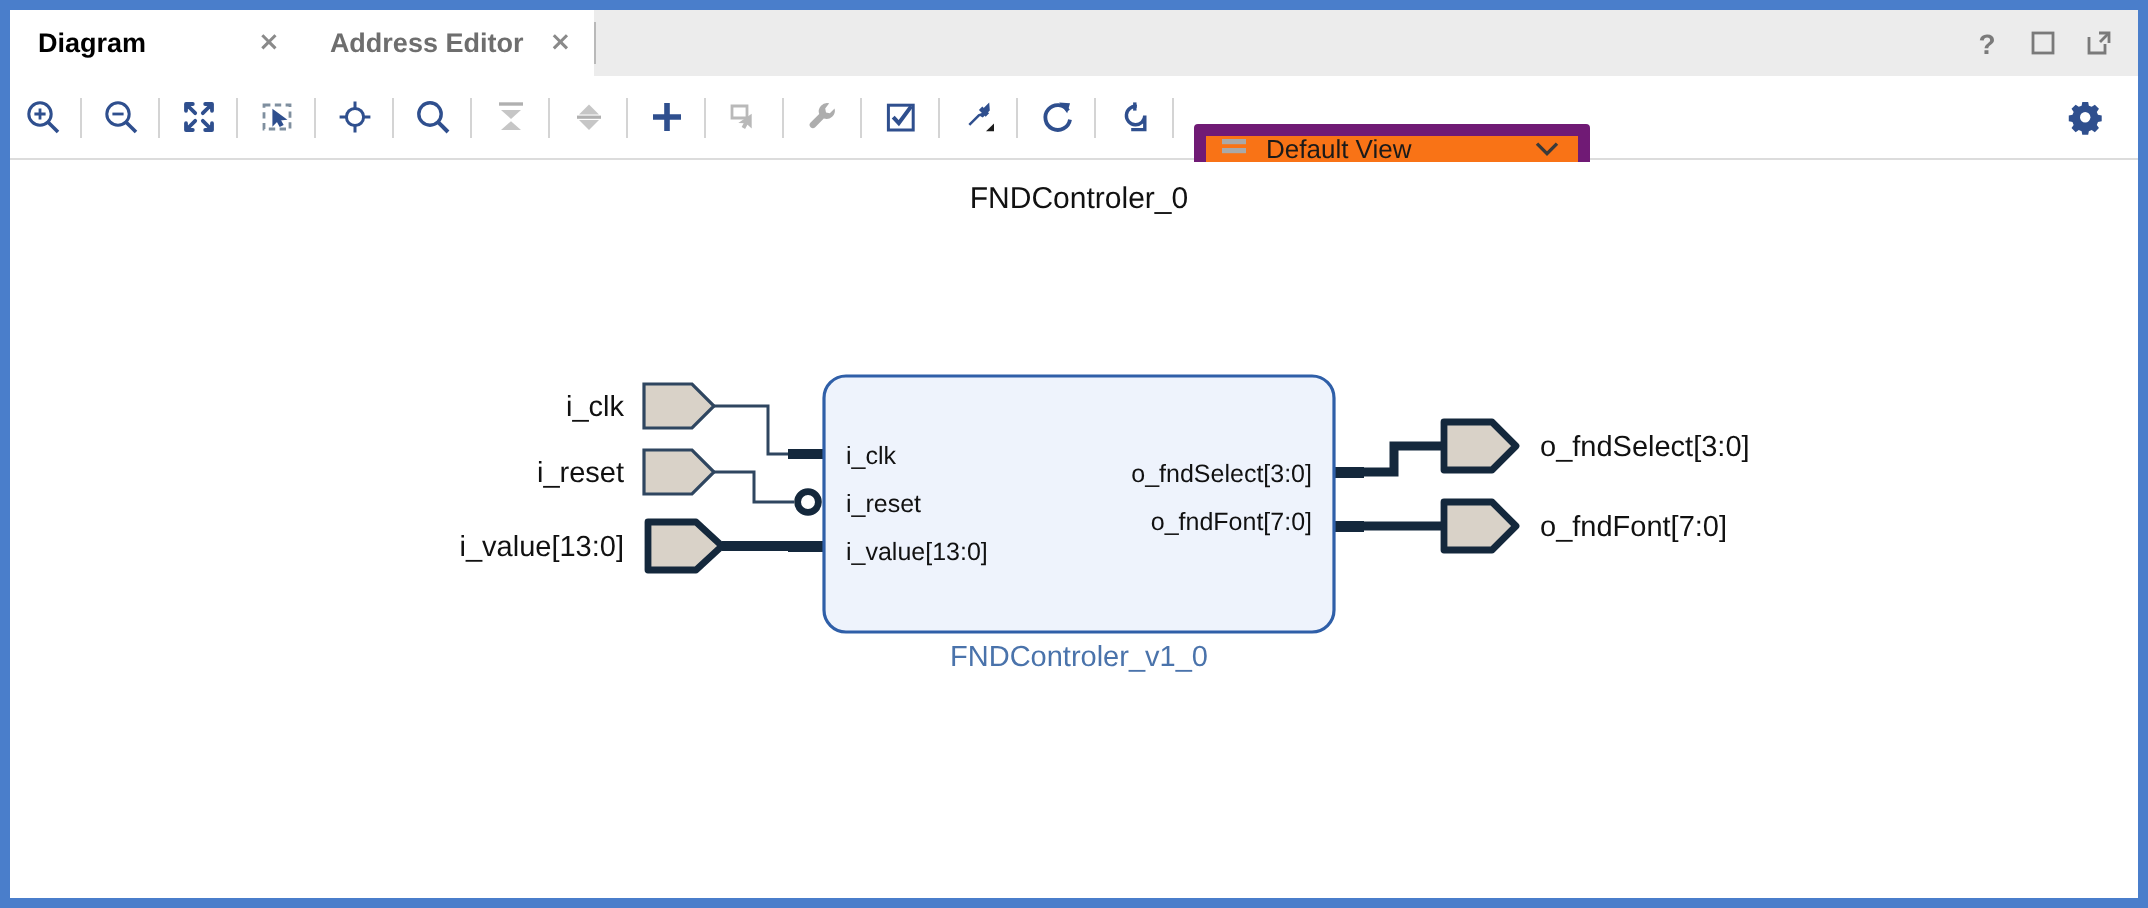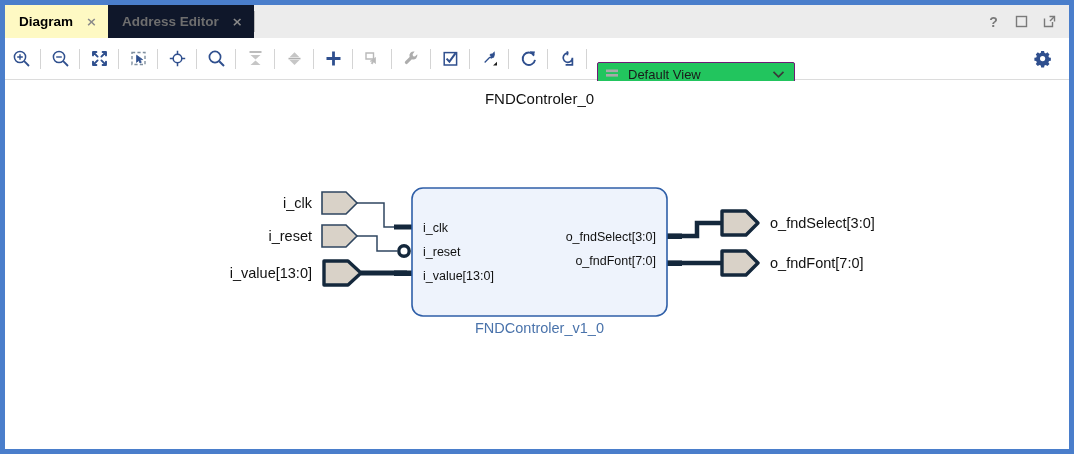--- a/index.html
+++ b/index.html
@@ -41,28 +41,29 @@
     display: flex;
     align-items: center;
     padding: 0 11px 0 14px;
     height: 33px;
     box-sizing: border-box;
     cursor: default;
     position: relative;
     font-size: 13.5px;
   }
   .tab.active {
-    background: #fef9c3;
+    background: #ffffff;
     font-weight: bold;
     color: #000000;
+    gap: 43px;
   }
   .tab.inactive {
     color: #6e6e6e;
     font-weight: bold;
-    background: #0f172a;
+    background: #ffffff;
   }
   .tab-label { white-space: nowrap; }
   .tab-close {
     margin-left: 13px;
     color: #8a8a8a;
     font-size: 13px;
     line-height: 1;
     font-family: "DejaVu Sans", sans-serif;
   }
   .tab-divider {
@@ -105,22 +106,22 @@
     background: #d4d4d4;
     margin: 0 3px;
   }
   .tb-spacer { flex: 1 1 auto; }
 
   .viewsel {
     display: flex;
     align-items: center;
     height: 25px;
     min-width: 198px;
-    border: 1px solid #701a75;
-    background: #22c55e;
+    border: 6px solid #701a75;
+    background: #f97316;
     border-radius: 2px;
     margin-left: 7px;
     box-sizing: border-box;
     cursor: default;
     padding-left: 7px;
     margin-top: 31px;
   }
   .viewsel-icon { margin-right: 8px; display:flex; }
   .viewsel-label {
     flex: 1 1 auto;

